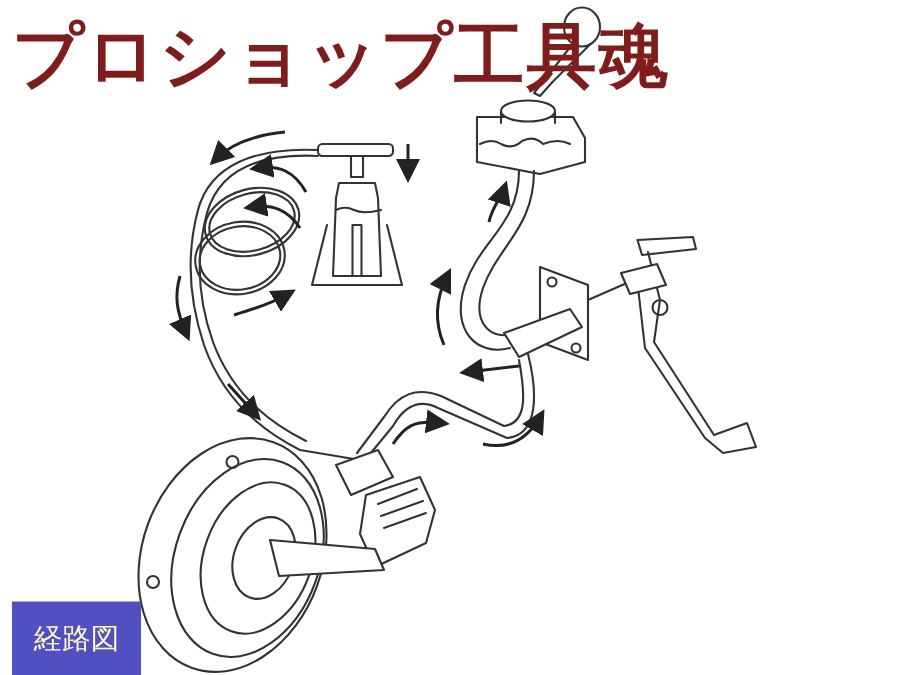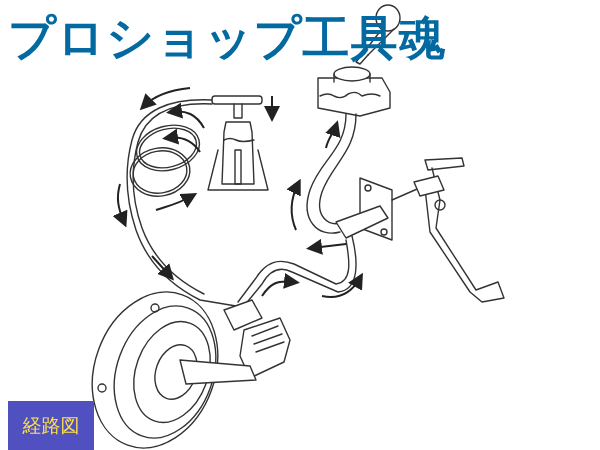--- a/index.html
+++ b/index.html
@@ -3,21 +3,21 @@
 <meta charset="utf-8">
 <style>
   html, body { margin: 0; padding: 0; background: #ffffff; }
   body { width: 600px; height: 450px; position: relative; overflow: hidden;
          font-family: "DejaVu Sans", sans-serif; }
   .banner { position: absolute; left: 8px; top: 14px; font-size: 47px; font-weight: bold;
             letter-spacing: 1px; white-space: nowrap; line-height: 1; }
   .diagram { position: absolute; left: 0; top: 0; }
   .label-box { position: absolute; left: 8px; top: 401px; width: 86px; height: 49px;
                display: flex; align-items: center; justify-content: center;
-               color: #fde047; font-size: 19px; }
+               color: #fef9c3; font-size: 19px; }
 </style>
 </head>
 <body>
 
 <svg class="diagram" width="600" height="450" viewBox="0 0 600 450" xmlns="http://www.w3.org/2000/svg">
   <defs>
     <marker id="ah" markerWidth="8" markerHeight="8" refX="5" refY="4" orient="auto">
       <path d="M0,0 L8,4 L0,8 z" fill="#222"></path>
     </marker>
   </defs>
@@ -100,17 +100,17 @@
     <path d="M156,210 C168,206 178,204 192,196"></path>
     <path d="M152,256 L170,276"></path>
     <path d="M296,230 C290,216 290,200 298,184"></path>
     <path d="M326,148 C328,138 334,132 336,126"></path>
     <path d="M346,244 L312,248"></path>
     <path d="M262,296 C270,284 276,280 294,282"></path>
     <path d="M322,296 C340,300 352,292 360,278"></path>
   </g>
 </svg>
 
-<div class="banner" style="color:#0369a1;text-align:center;">プロショップ工具魂</div>
+<div class="banner" style="color:#7f1d1d;text-align:center;">プロショップ工具魂</div>
 
 <div class="label-box" style="background:#5050c0;">
   <span>経路図</span>
 </div>
 
 </body></html>

